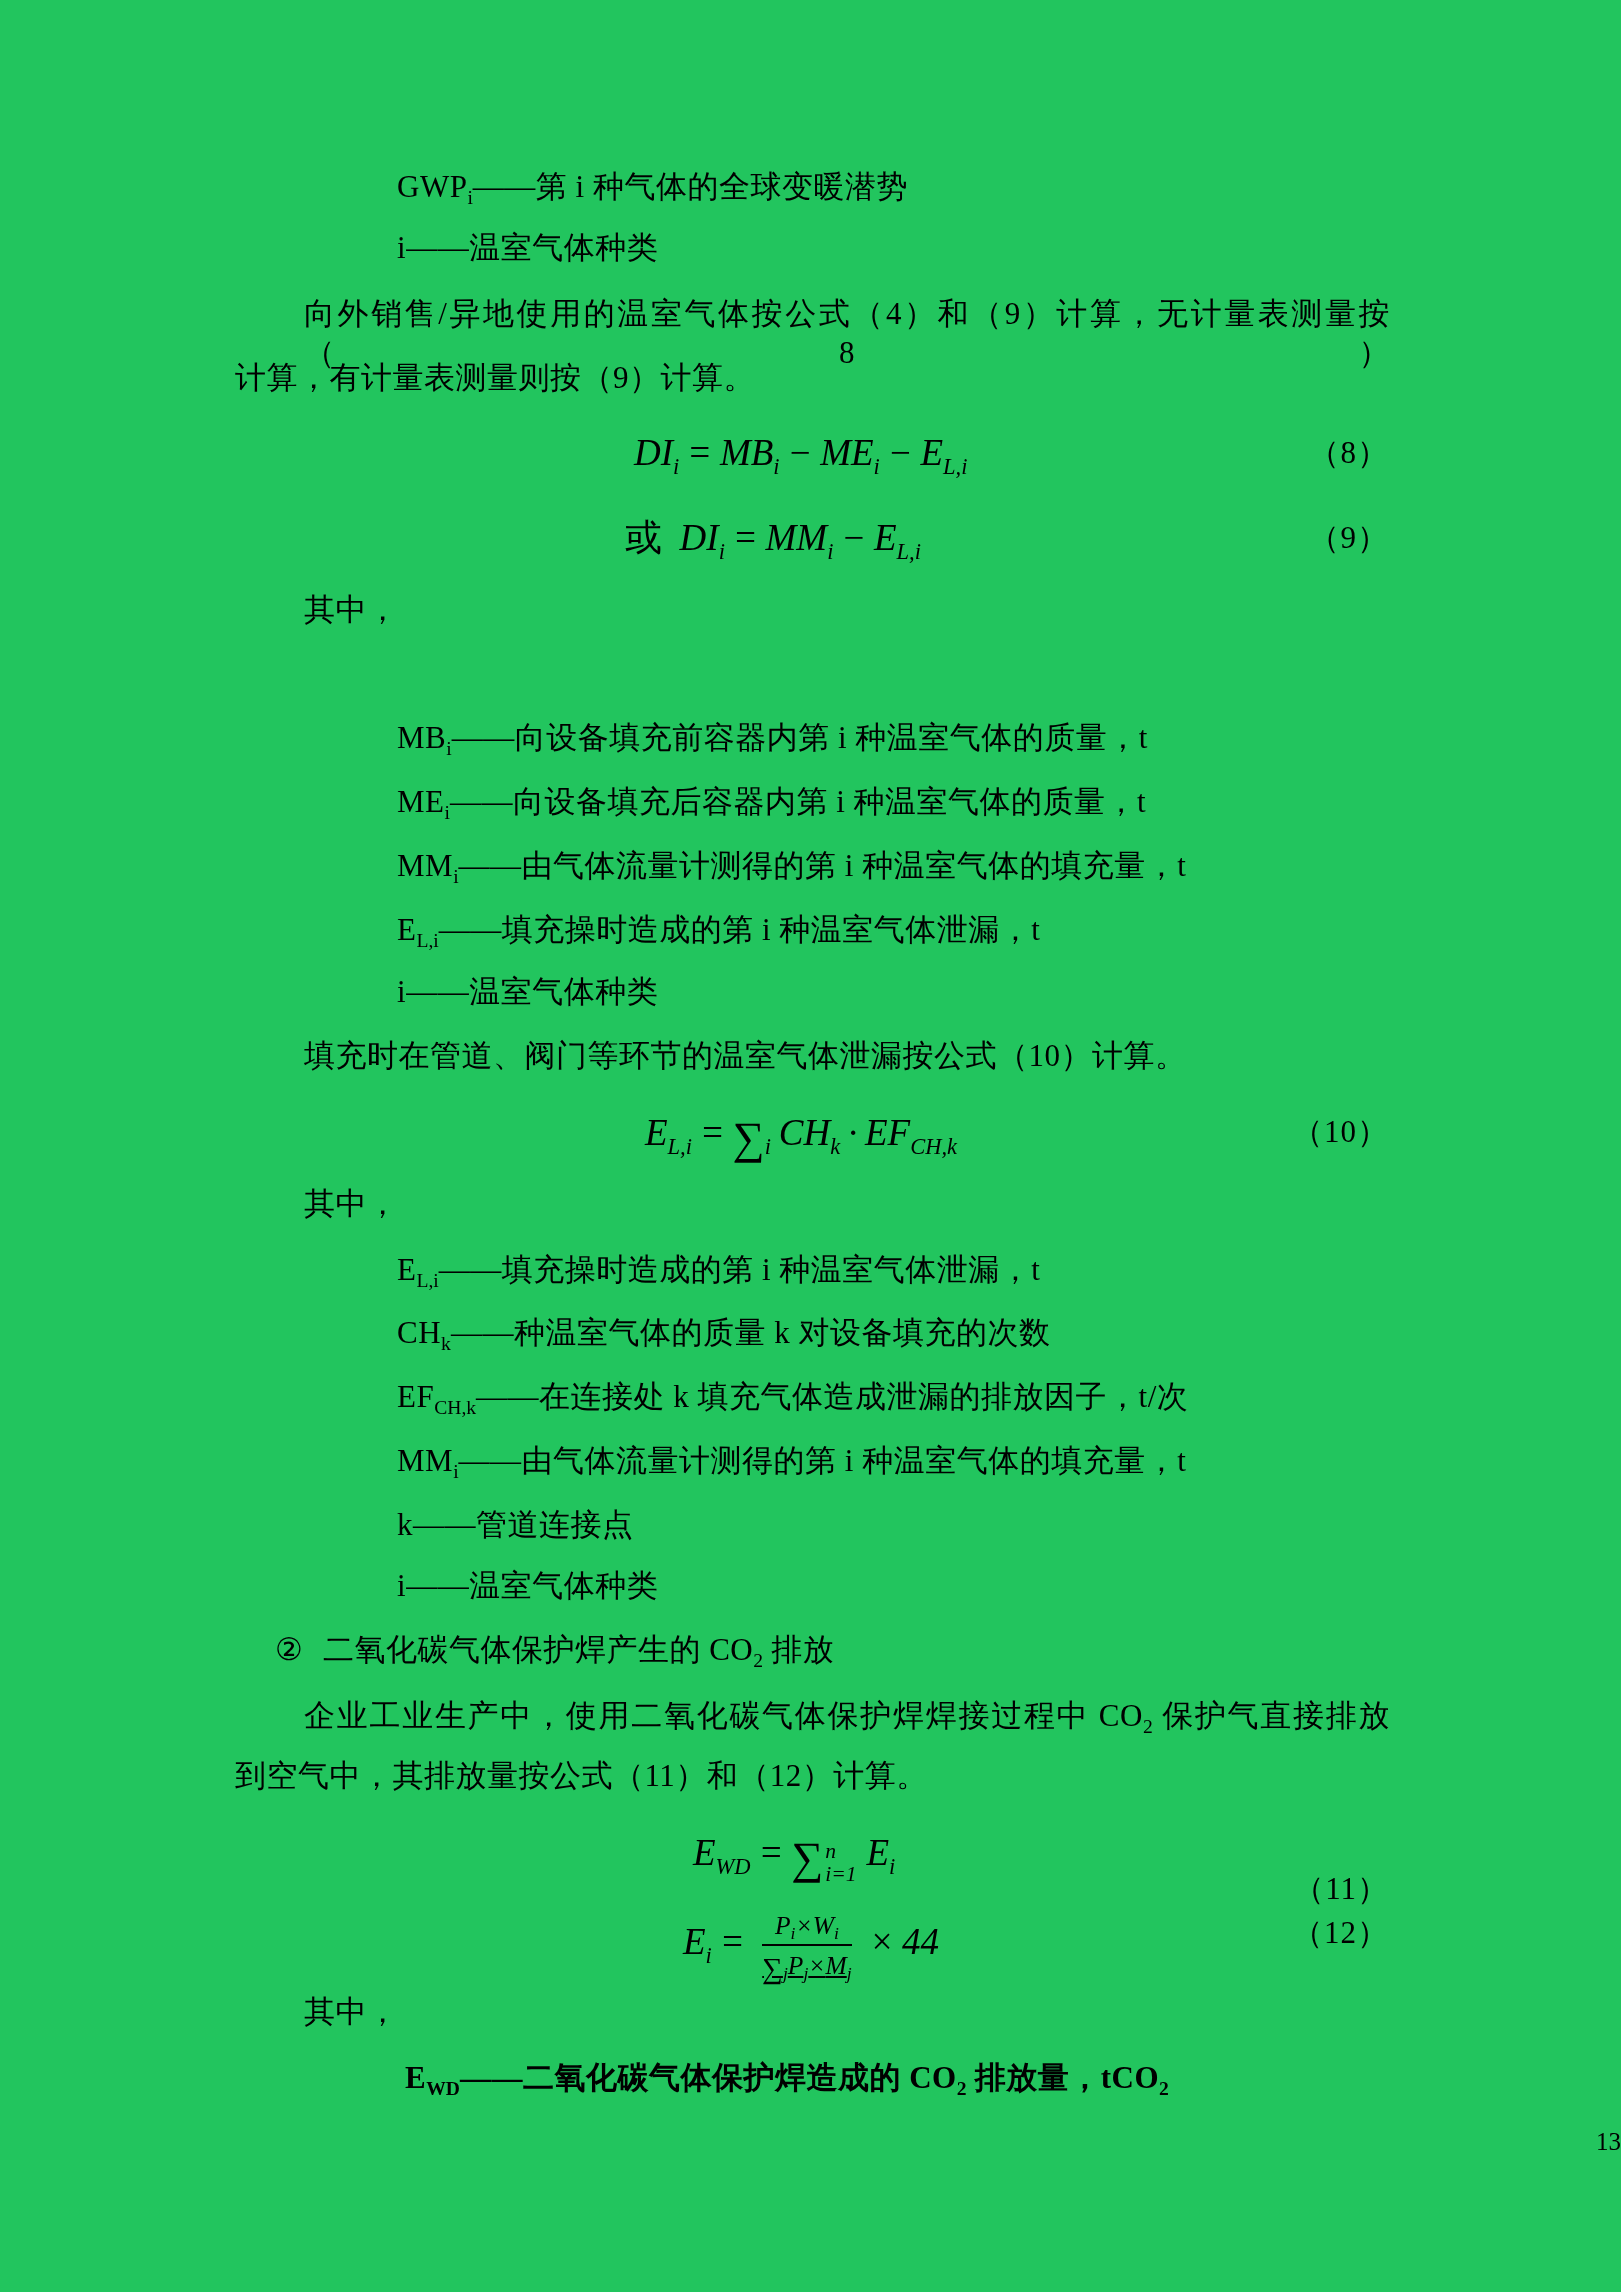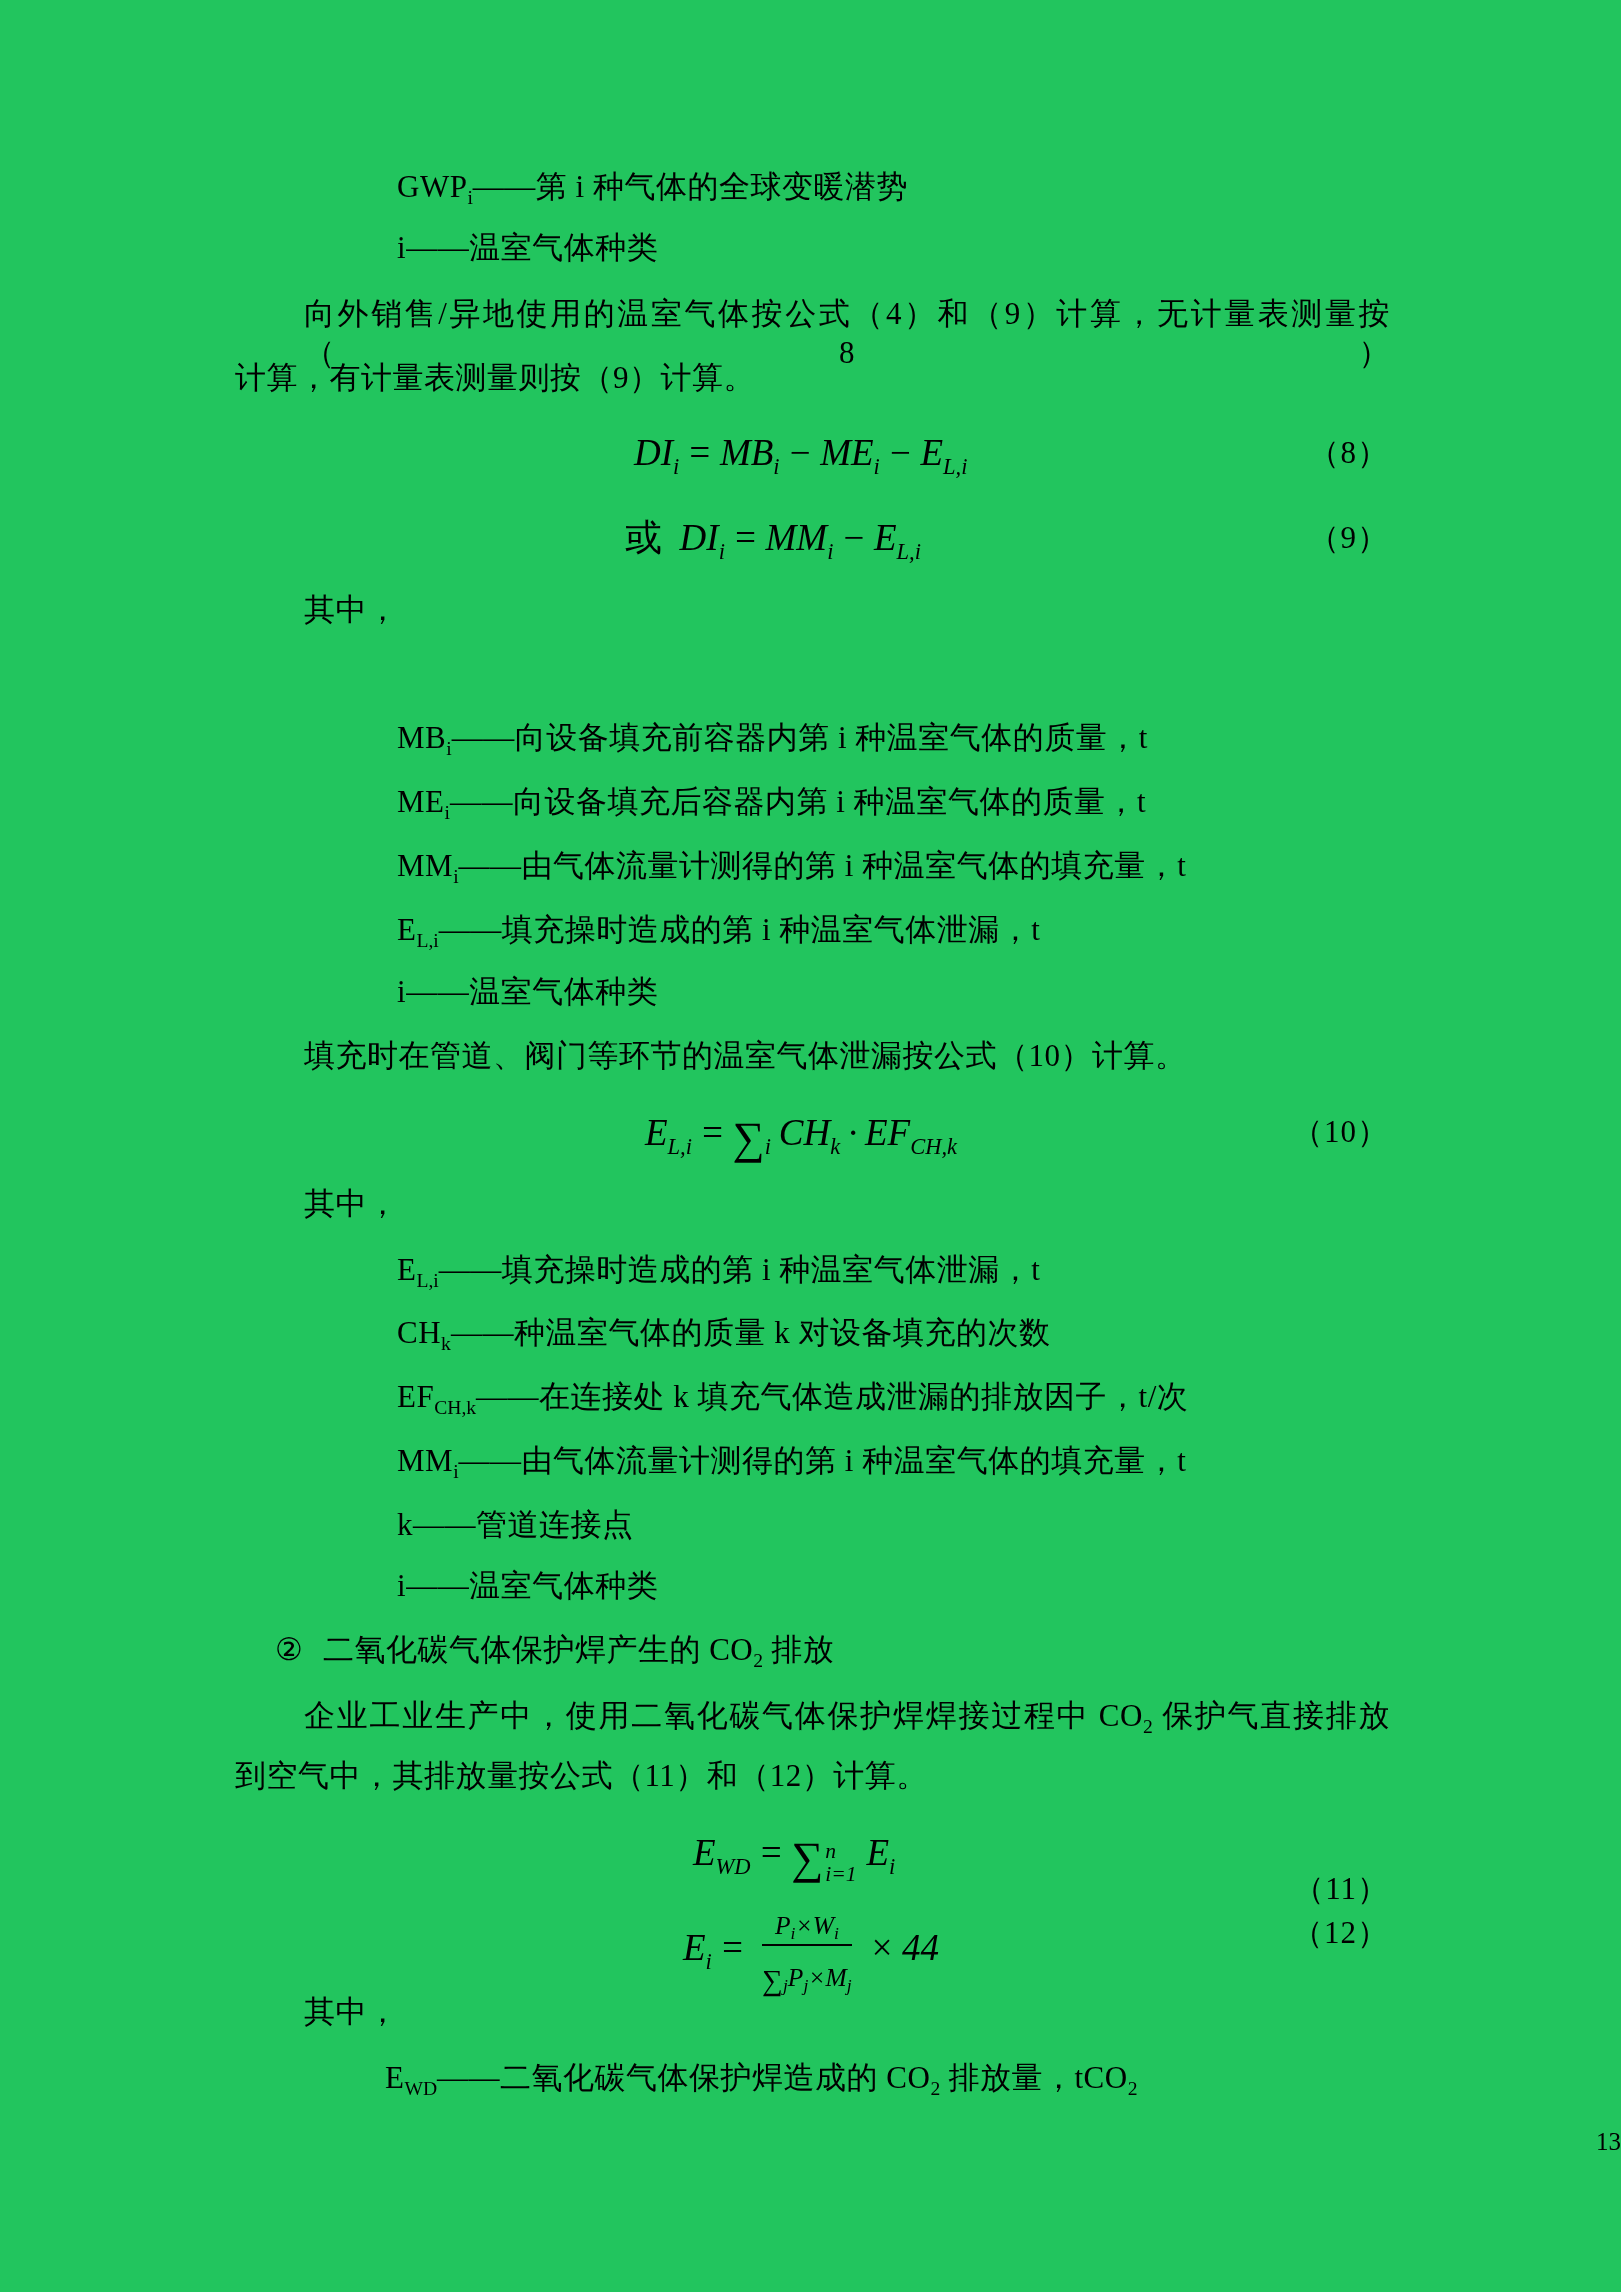--- a/index.html
+++ b/index.html
@@ -64,21 +64,21 @@
   .frac{
     display:inline-block;
     text-align:center;
     font-size:25.5px;
     line-height:31px;
     vertical-align:middle;
     margin:0 9.8px;
   }
   .frac sub{font-size:17.6px;vertical-align:-4.9px;}
   .frac .num{display:block;border-bottom:2px solid #000;padding:0 5.9px 2.9px 5.9px;}
-  .frac .den{display:block;padding-top:16px;}
+  .frac .den{display:block;padding-top:4px;text-decoration:underline;}
   .frac .dsum{font-style:normal;font-size:29px;line-height:0;vertical-align:-3.9px;}
   .eqno{
     position:absolute;
     right:232px;
     font-size:31px;
     line-height:39px;
     font-style:normal;
     letter-spacing:1px;
   }
   .circled{margin-right:19.6px;}
@@ -136,18 +136,18 @@
   <div class="line" style="top:1756px;left:235px;text-align:right;">到空气中，其排放量按公式（11）和（12）计算。</div>
 
   <div class="formula" style="top:1830px;left:693px;"><span>E</span><sub>WD</sub><span class="op">=</span><span class="sumGlyph">∑</span><span class="lims"><span>n</span><span>i=1</span></span><span style="display:inline-block;width:9.8px;"></span><span>E</span><sub>i</sub></div>
   <div class="eqno" style="top:1833px;margin-top:36px;">（11）</div>
 
   <div class="formula" style="top:1910px;left:683px;"><span>E</span><sub>i</sub><span class="op">=</span><span class="frac"><span class="num"><span>P</span><sub>i</sub><span>×</span><span>W</span><sub>i</sub></span><span class="den"><span class="dsum">∑</span><sub>j</sub><span>P</span><sub>j</sub><span>×</span><span>M</span><sub>j</sub></span></span><span class="op">×</span><span>44</span></div>
   <div class="eqno" style="top:1913px;">（12）</div>
 
   <div class="line" style="top:1992px;left:304px;">其中，</div>
 
-  <div class="line" style="top:2058px;left:385px;"><span>E</span><sub>WD</sub><span>——二氧化碳气体保护焊造成的 CO</span><sub>2</sub><span> 排放量，tCO</span><sub>2</sub></div>
+  <div class="line" style="top:2058px;left:405px;font-weight:bold;"><span>E</span><sub>WD</sub><span>——二氧化碳气体保护焊造成的 CO</span><sub>2</sub><span> 排放量，tCO</span><sub>2</sub></div>
 
   <div class="pageno" style="top:2125px;">13</div>
 
 </div>
 
 
 </body></html>

